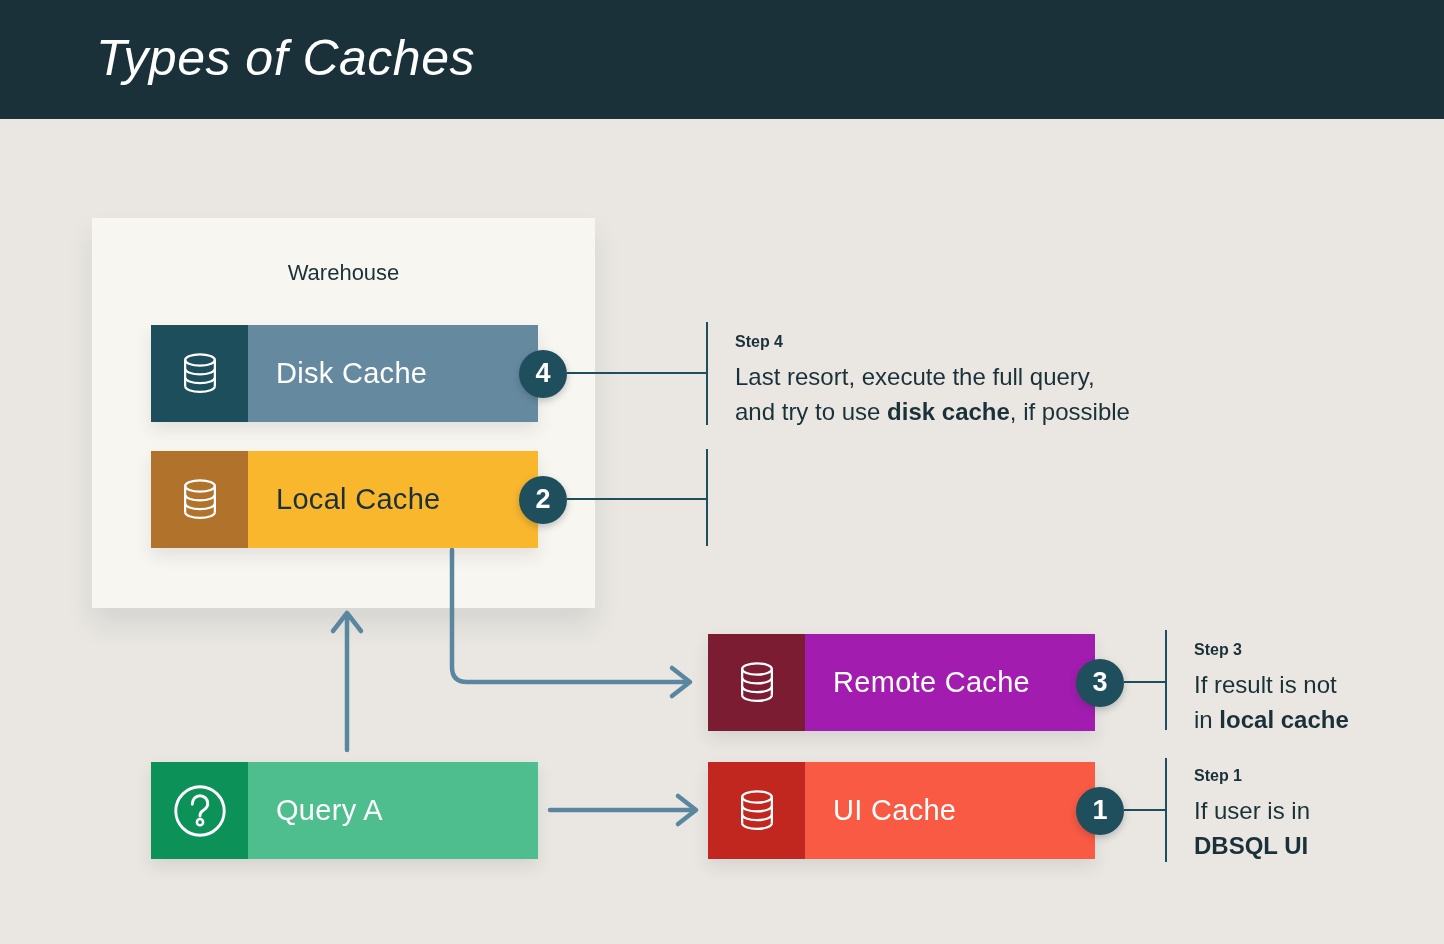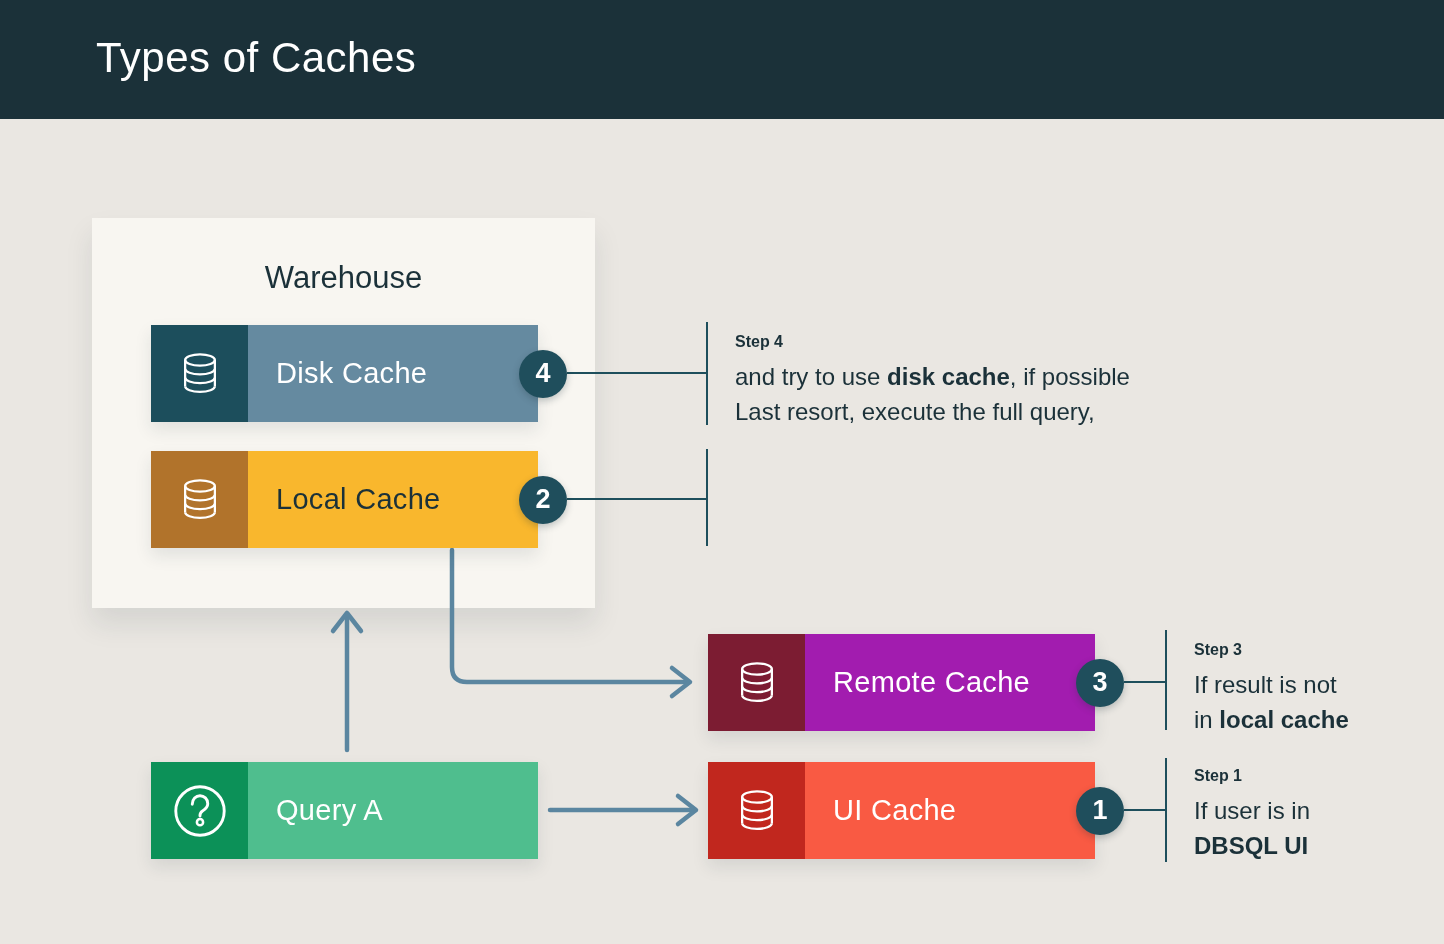--- a/index.html
+++ b/index.html
@@ -5,30 +5,30 @@
   html,body{margin:0;padding:0;background:#c9c7c3;}
   .canvas{
     position:relative;width:1444px;height:944px;overflow:hidden;
     background:#eae7e2;font-family:"Liberation Sans",sans-serif;
     -webkit-font-smoothing:antialiased;
   }
   
   .header{position:absolute;left:0;top:0;width:1444px;height:119px;background:#1b3139;}
   .header h1{
     position:absolute;left:96px;top:50%;transform:translateY(-54%);
-    margin:0;color:#ffffff;font-size:42px;font-weight:500;letter-spacing:.5px;
+    margin:0;color:#ffffff;font-size:50px;font-weight:500;letter-spacing:.5px;font-style:italic;
   }
   
   .panel{
     position:absolute;left:92px;top:218px;width:503px;height:390px;
     background:#f8f6f1;box-shadow:0 16px 26px rgba(27,49,57,.10);
   }
   .panel-title{
     position:absolute;left:0;top:42px;width:100%;text-align:center;
-    color:#1b3139;font-size:31px;font-weight:500;
+    color:#1b3139;font-size:22px;font-weight:500;
   }
   
   .bar{position:absolute;width:387px;height:97px;display:flex;align-items:stretch;
        box-shadow:0 8px 16px rgba(27,49,57,.10);}
   .bar .iconbox{width:97px;flex:0 0 97px;display:flex;align-items:center;justify-content:center;}
   .bar .label{flex:1;display:flex;align-items:center;padding-left:28px;
               font-size:29px;letter-spacing:.3px;color:#fff;}
   .bar .badge{
     position:absolute;right:-29px;top:50%;transform:translateY(-50%);
     width:48px;height:48px;border-radius:50%;background:#1f4e5c;color:#fff;
@@ -159,22 +159,22 @@
         <circle cx="32" cy="32" r="25" stroke-width="3"></circle>
         <path d="M24 25 c0-5.2 3.8-8.8 8-8.8 s8 3.2 8 8.2 c0 4-2.8 5.9-5.4 7.5 c-1.9 1.2-2.6 2.6-2.6 4.6 v0.6" stroke-width="3" stroke-linecap="round"></path>
         <circle cx="32" cy="43.5" r="3.2" stroke-width="2.6"></circle>
       </svg>
     </div>
     <div class="label">Query A</div>
   </div>
 
   <div class="step step-4">
     <div class="step-title">Step 4</div>
+    <div class="step-line">Last resort, execute the full query,</div>
     <div class="step-line"><span>and try to use </span><b>disk cache</b><span>, if possible</span></div>
-    <div class="step-line">Last resort, execute the full query,</div>
   </div>
 
   <div class="step step-2">
   </div>
 
   <div class="step step-3">
     <div class="step-title">Step 3</div>
     <div class="step-line">If result is not</div>
     <div class="step-line"><span>in </span><b>local cache</b><span></span></div>
   </div>

